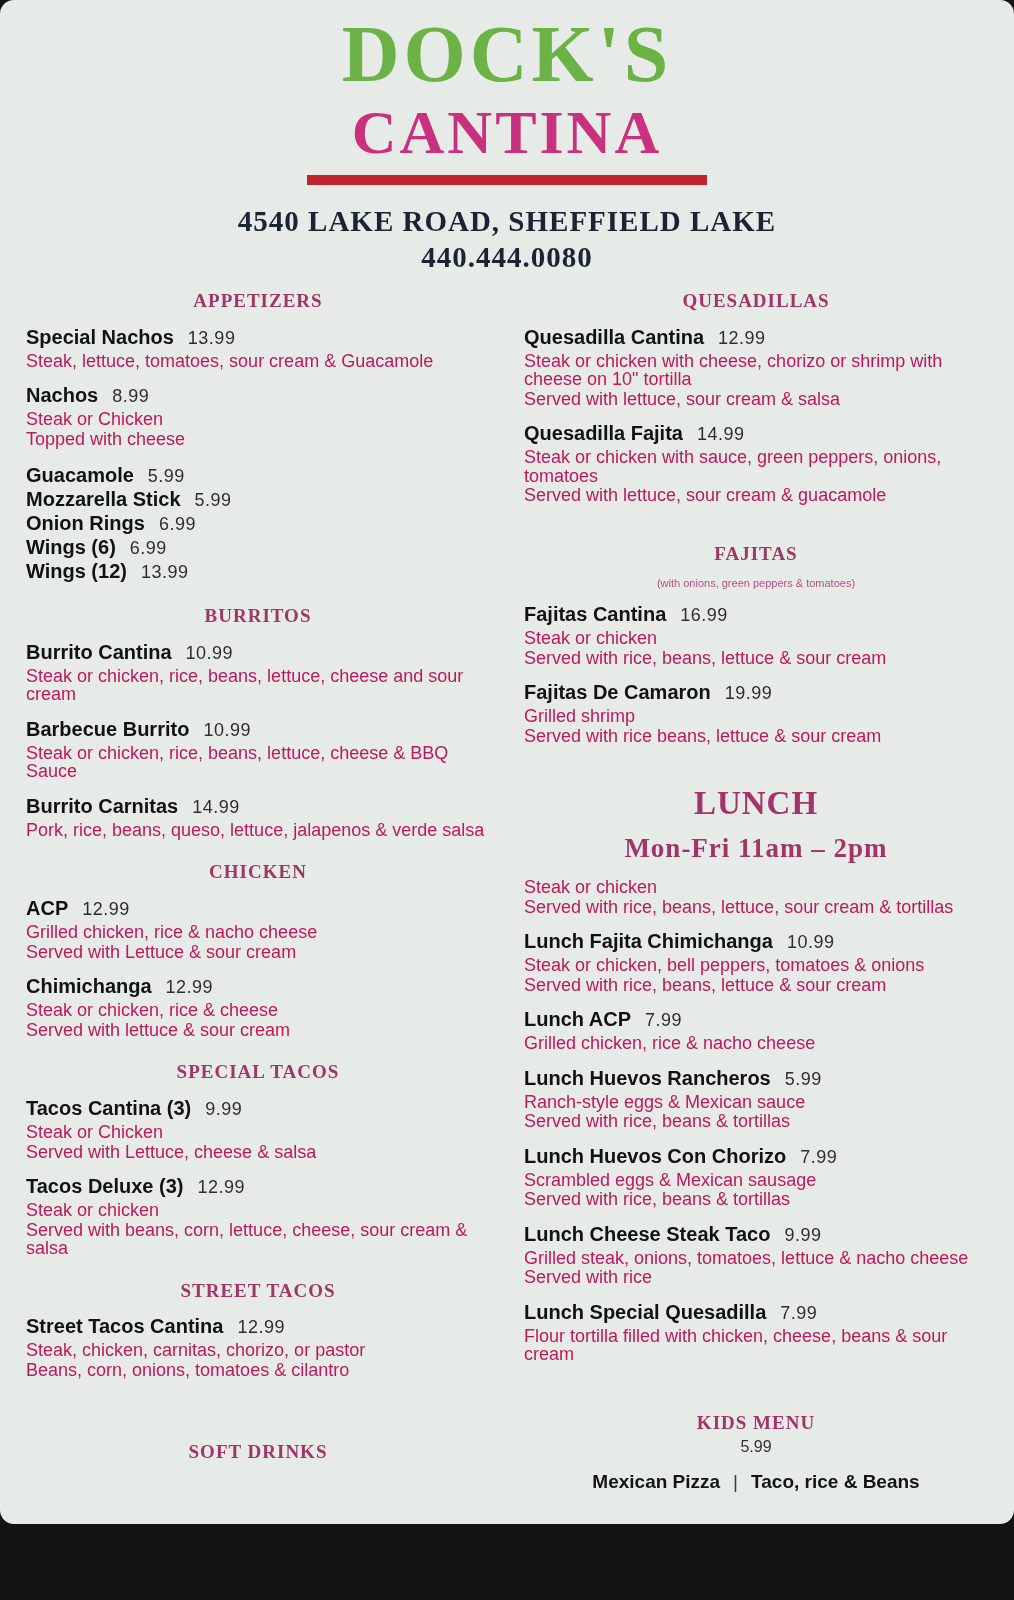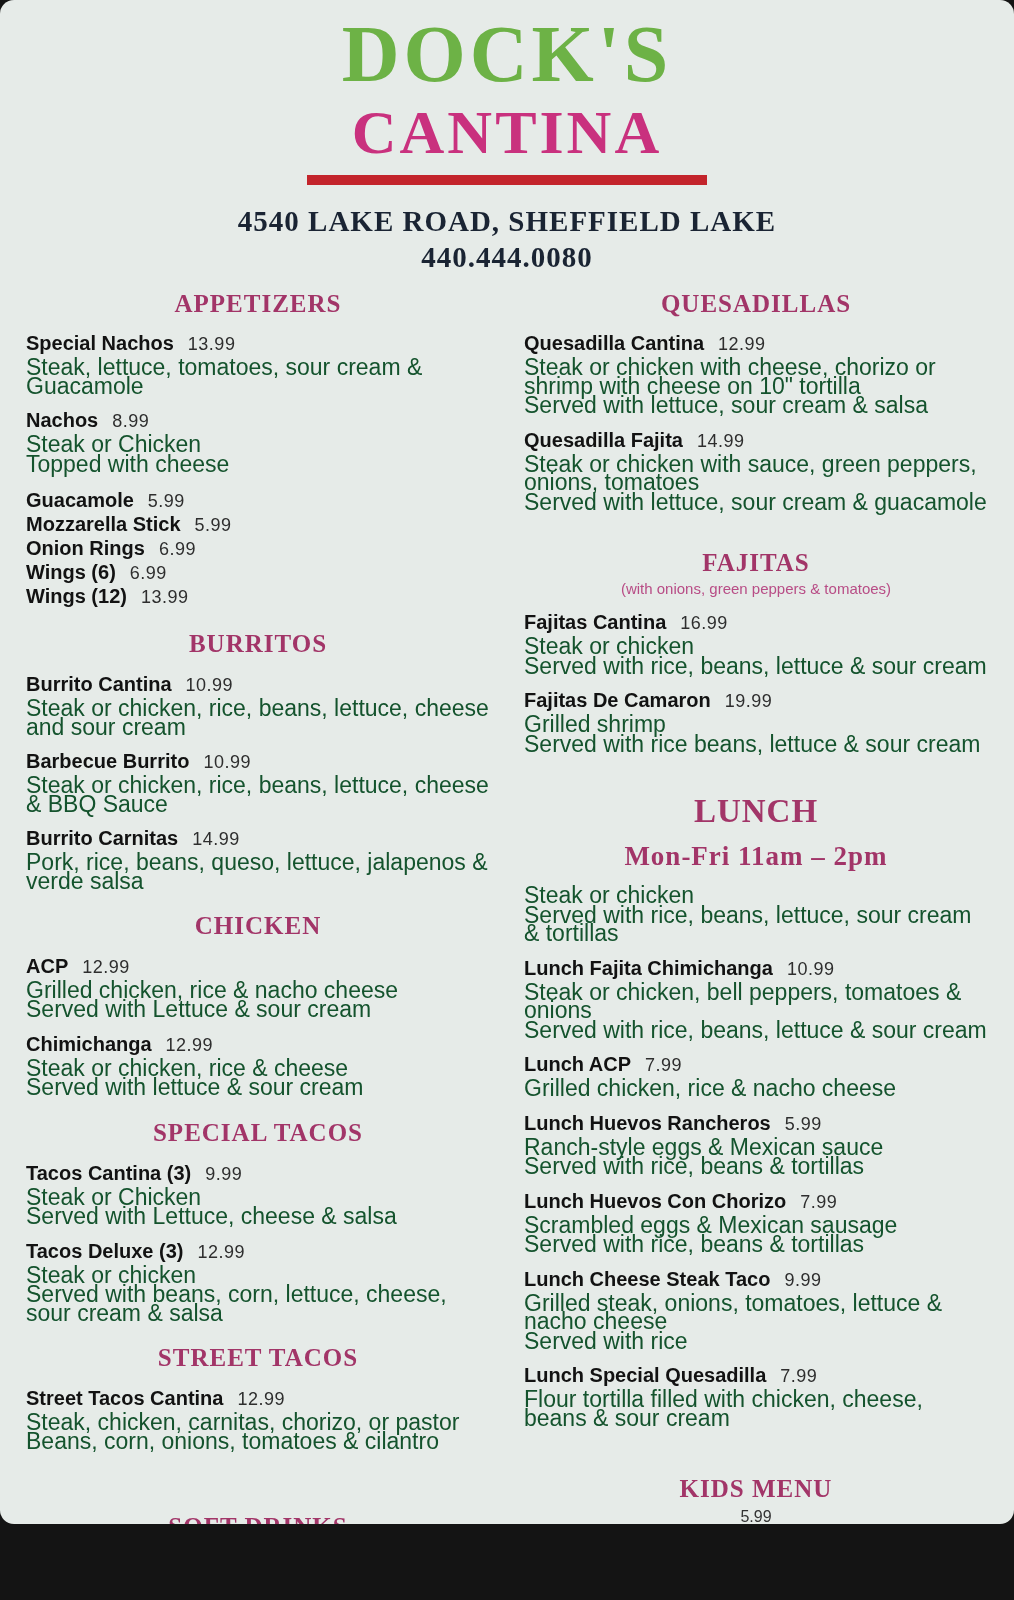--- a/index.html
+++ b/index.html
@@ -32,36 +32,36 @@
   }
   .address { margin-top:20px; }
   .phone { margin-top:3px; }
   
   .columns { display:flex; padding:16px 26px 0; gap:34px; }
   .col { flex:1; min-width:0; }
   .section { margin-top:22px; }
   .section:first-child { margin-top:0; }
   .section-title {
     font-family:"Liberation Serif", serif; font-weight:bold;
-    font-size:25px; line-height:1.15; color:#a23568;
+    font-size:19px; line-height:1.15; color:#a23568;
     text-align:center; letter-spacing:1px;
   }
   .section-title.large { font-size:33px; }
-  .sub-pink-small { color:#b84d86; font-size:15px; text-align:center; margin-top:2px; }
+  .sub-pink-small { color:#b84d86; font-size:11px; text-align:center; margin-top:13px; }
   .sub-serif-large {
     font-family:"Liberation Serif", serif; font-weight:bold; color:#a23568;
     font-size:27px; text-align:center; margin-top:10px; letter-spacing:1px;
   }
   .price-note { text-align:center; font-size:16px; color:#333; margin-top:4px; }
   .item { margin-top:14px; }
   .item.compact { margin-top:1px; }
   .item.first-compact { margin-top:16px; }
   .item-head { font-size:20px; line-height:22px; font-weight:bold; color:#121212; }
   .item-price { font-weight:normal; font-size:18px; color:#2e2e2e; margin-left:14px; letter-spacing:0.5px; }
-  .desc { font-size:23px; line-height:18.5px; color:#14532d; margin-top:3px; }
+  .desc { font-size:18px; line-height:18.5px; color:#be185d; margin-top:3px; }
   .desc div { margin-top:1px; }
   .rows { margin-top:12px; }
   .row { font-weight:bold; font-size:19px; color:#141414; text-align:center; line-height:1.5; }
   .sep { font-weight:normal; color:#3a3a3a; margin:0 13px; }
 </style>
 </head>
 <body>
 
 <div class="paper">
   <div class="logo1">DOCK'S</div>

